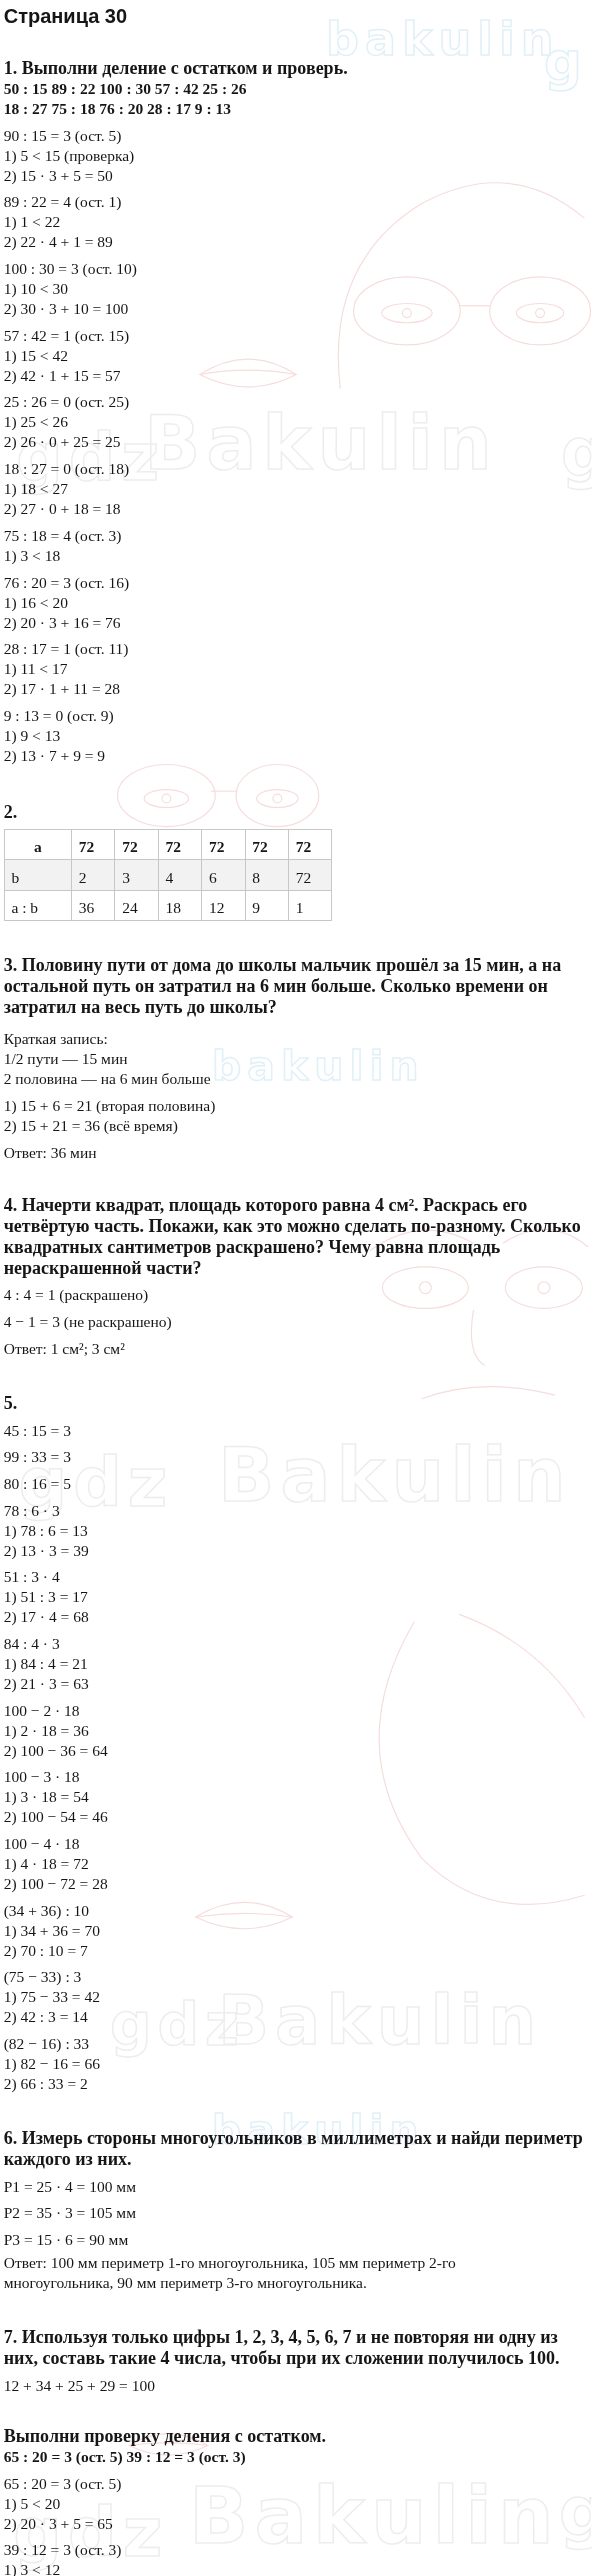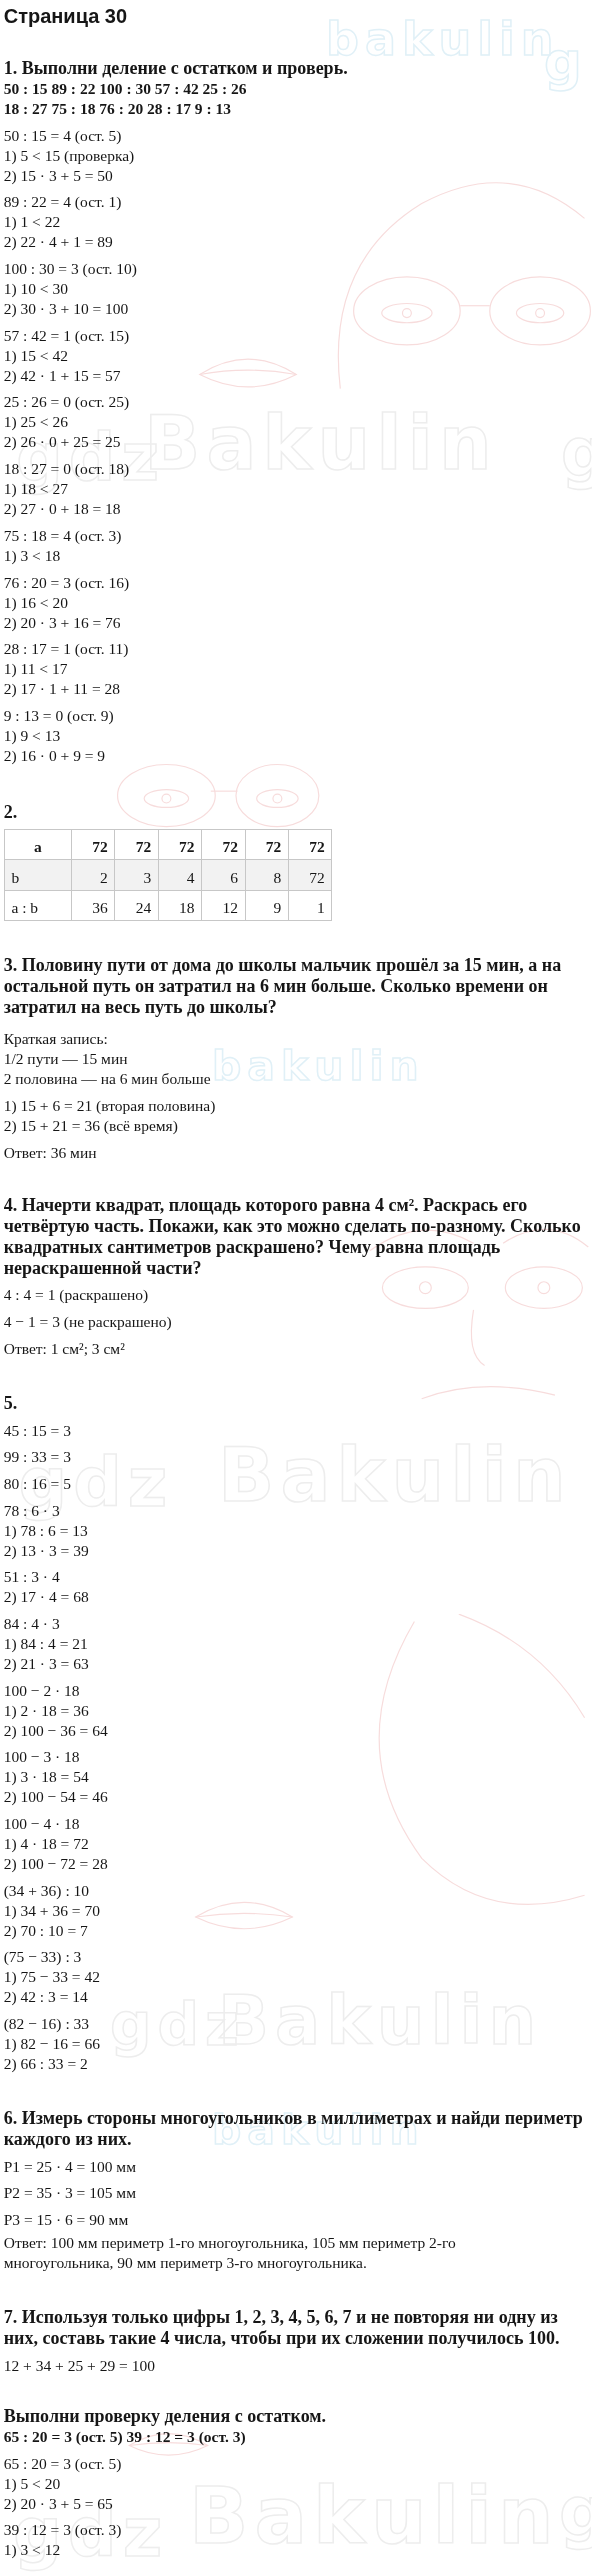--- a/index.html
+++ b/index.html
@@ -32,21 +32,21 @@
   .line{font-size:15.5px;line-height:20px;}
   .bold{font-weight:bold;}
   .group{margin-top:6.7px;}
   .para{margin-top:6.7px;}
   .note-block{margin-top:11px;}
   .answer-block{margin-top:3px;max-width:522px;}
   
   .calc-table{border-collapse:collapse;margin-top:6px;font-size:15.5px;}
   .calc-table td{
     border:0.7px solid #c7c7c7;height:25px;vertical-align:bottom;
-    padding:1.5px 6.7px 3px 6.7px;text-align:right;background:#ffffff;
+    padding:1.5px 6.7px 3px 6.7px;text-align:left;background:#ffffff;
   }
   .calc-table td:first-child{width:53px;text-align:left;}
   .calc-table td + td{width:29px;}
   .row-a td{font-weight:bold;}
   .row-a td:first-child{text-align:center;}
   .row-b td{background:#f2f2f2;}
 </style>
 </head>
 <body>
 
@@ -125,21 +125,21 @@
   <h1 class="page-title">Страница 30</h1>
 
   <section class="mt43">
     <div class="t-title">1. Выполни деление с остатком и проверь.</div>
     <div>
         <div class="line bold">50 : 15 89 : 22 100 : 30 57 : 42 25 : 26</div>
         <div class="line bold">18 : 27 75 : 18 76 : 20 28 : 17 9 : 13</div>
       </div>
     <div>
         <div class="group">
-          <div class="line">50 : 15 = 4 (ост. 5)</div>
+          <div class="line">90 : 15 = 3 (ост. 5)</div>
           <div class="line">1) 5 &lt; 15 (проверка)</div>
           <div class="line">2) 15 · 3 + 5 = 50</div>
         </div>
         <div class="group">
           <div class="line">89 : 22 = 4 (ост. 1)</div>
           <div class="line">1) 1 &lt; 22</div>
           <div class="line">2) 22 · 4 + 1 = 89</div>
         </div>
         <div class="group">
           <div class="line">100 : 30 = 3 (ост. 10)</div>
@@ -171,21 +171,21 @@
           <div class="line">2) 20 · 3 + 16 = 76</div>
         </div>
         <div class="group">
           <div class="line">28 : 17 = 1 (ост. 11)</div>
           <div class="line">1) 11 &lt; 17</div>
           <div class="line">2) 17 · 1 + 11 = 28</div>
         </div>
         <div class="group">
           <div class="line">9 : 13 = 0 (ост. 9)</div>
           <div class="line">1) 9 &lt; 13</div>
-          <div class="line">2) 16 · 0 + 9 = 9</div>
+          <div class="line">2) 13 · 7 + 9 = 9</div>
         </div>
       </div>
   </section>
 
   <section class="mt48">
     <div class="t-title">2.</div>
     <table class="calc-table">
       <tbody>
         <tr class="row-a">
             <td class="cell">a</td>
@@ -255,20 +255,21 @@
         <div class="group">
           <div class="line">80 : 16 = 5</div>
         </div>
         <div class="group">
           <div class="line">78 : 6 · 3</div>
           <div class="line">1) 78 : 6 = 13</div>
           <div class="line">2) 13 · 3 = 39</div>
         </div>
         <div class="group">
           <div class="line">51 : 3 · 4</div>
+          <div class="line">1) 51 : 3 = 17</div>
           <div class="line">2) 17 · 4 = 68</div>
         </div>
         <div class="group">
           <div class="line">84 : 4 · 3</div>
           <div class="line">1) 84 : 4 = 21</div>
           <div class="line">2) 21 · 3 = 63</div>
         </div>
         <div class="group">
           <div class="line">100 − 2 · 18</div>
           <div class="line">1) 2 · 18 = 36</div>

